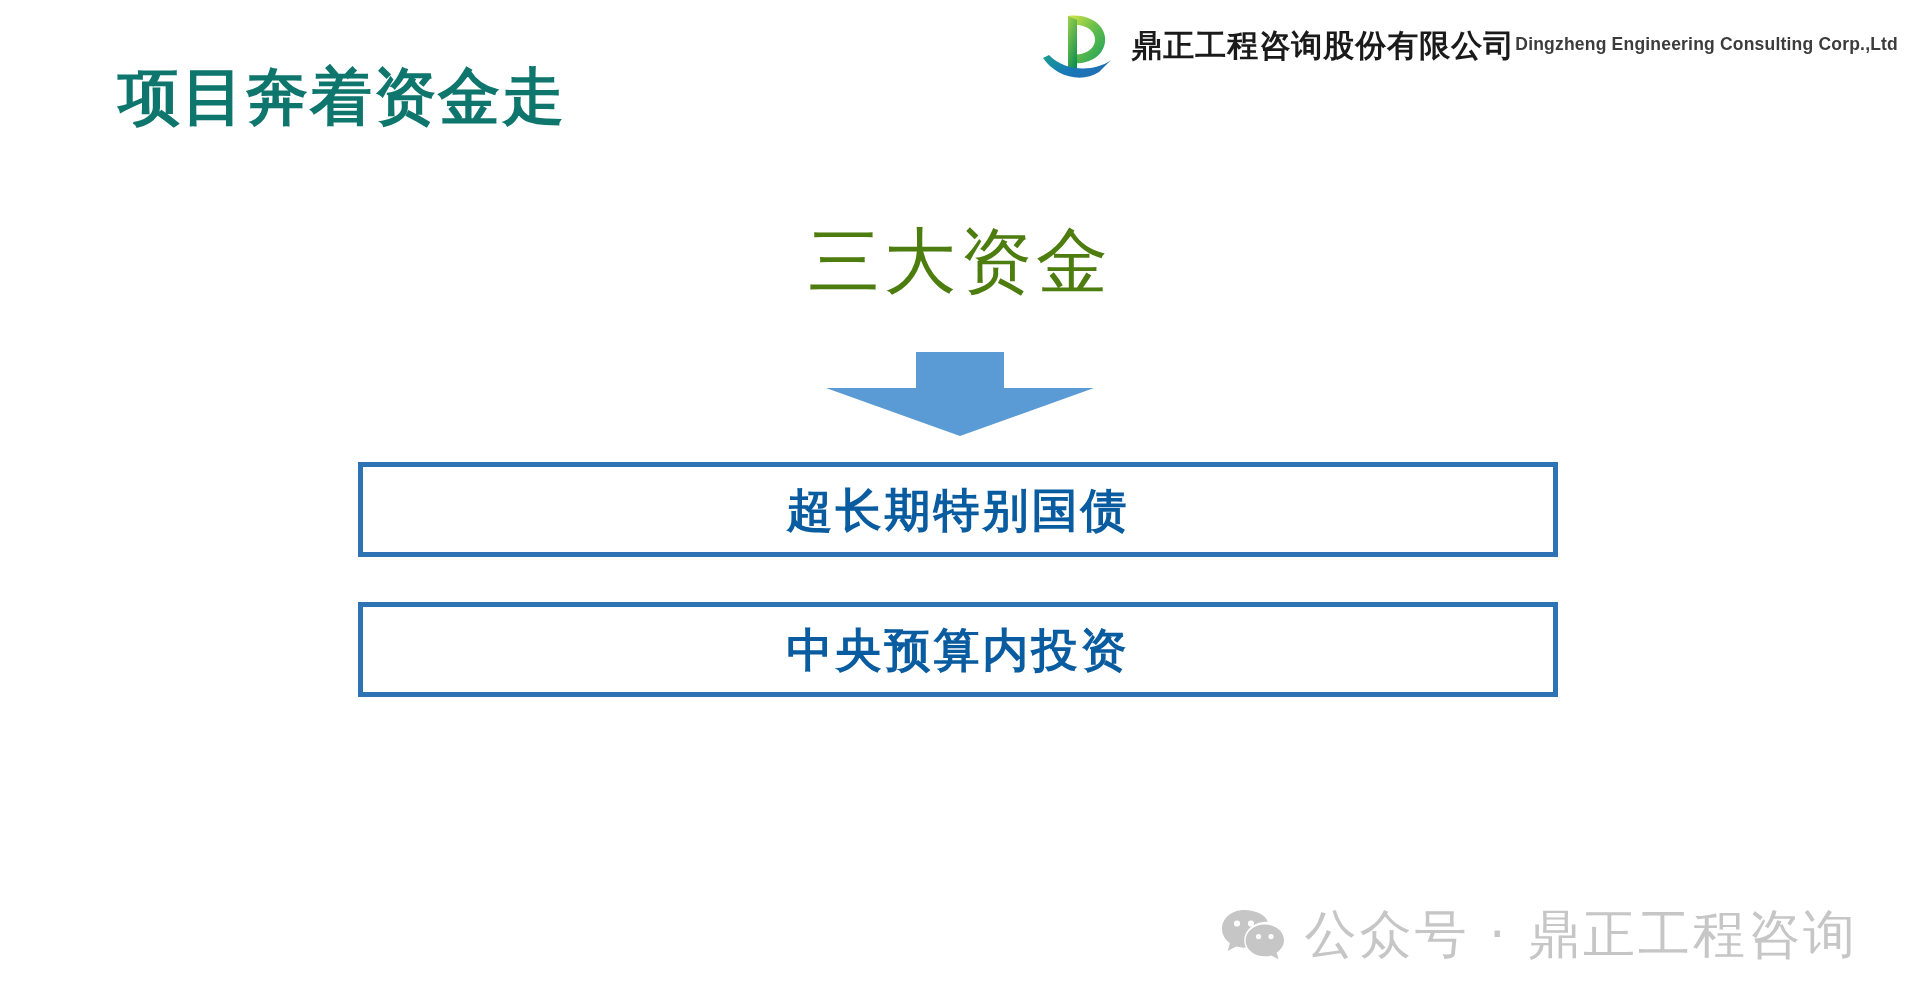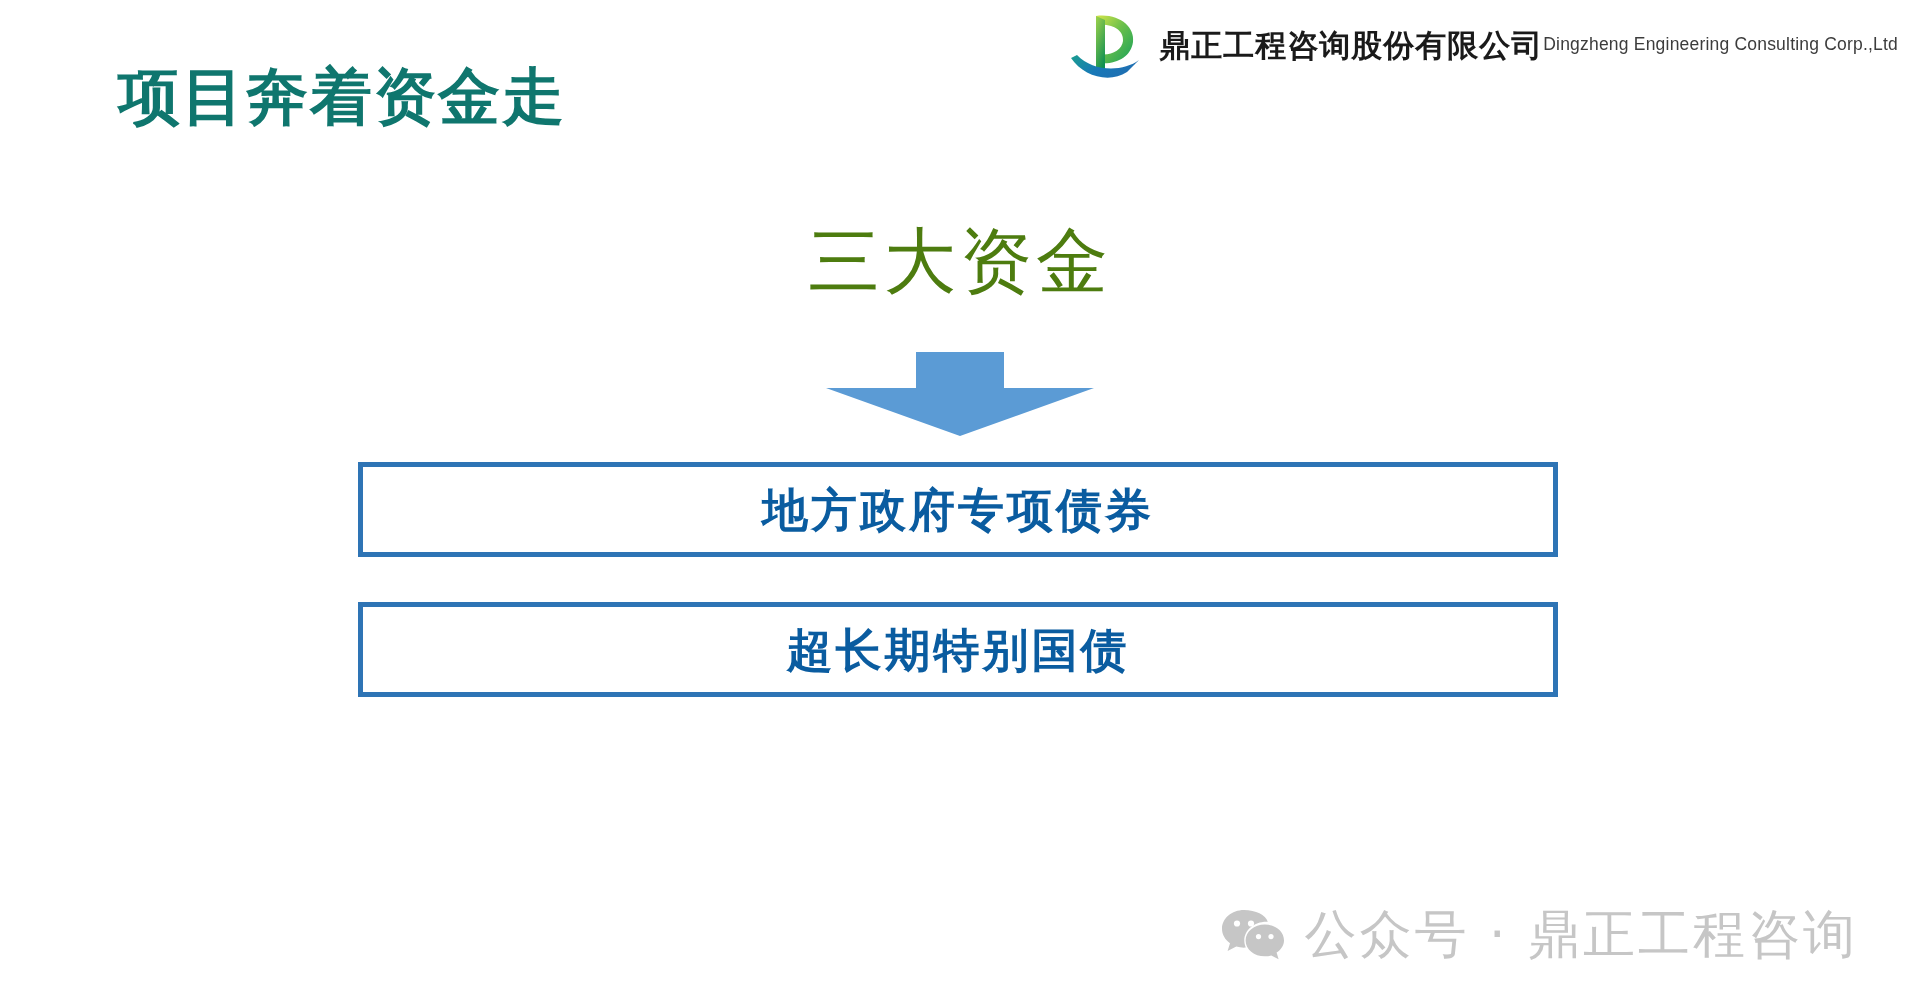--- a/index.html
+++ b/index.html
@@ -40,21 +40,21 @@
     font-size: 31px;
     font-weight: 700;
     color: #1a1a1a;
     letter-spacing: 1px;
     white-space: nowrap;
     font-family: "DejaVu Sans", "Liberation Sans", sans-serif;
   }
   .logo-en {
     margin-top: 6px;
     font-size: 17.5px;
-    font-weight: 400;
+    font-weight: 700;
     color: #3c3c3c;
     letter-spacing: 0.2px;
     white-space: nowrap;
     font-family: "Liberation Sans", "DejaVu Sans", sans-serif;
   }
 
   
   .slide-title {
     position: absolute;
     left: 118px;
@@ -183,24 +183,24 @@
 </div>
 
 <div class="arrow-wrap">
   <svg width="268" height="84" viewBox="0 0 268 84">
     <polygon points="90,0 178,0 178,36 268,36 134,84 0,36 90,36" fill="#5B9BD5"></polygon>
   </svg>
 </div>
 
 <div class="boxes">
   <div class="fund-box">
-    <span class="fund-box-label">地方政府专项债券</span>
+    <span class="fund-box-label">超长期特别国债</span>
   </div>
   <div class="fund-box">
-    <span class="fund-box-label">超长期特别国债</span>
+    <span class="fund-box-label">中央预算内投资</span>
   </div>
 </div>
 
 <div class="watermark">
   <svg class="wechat-icon" width="62" height="52" viewBox="0 0 62 52">
 
     <path d="M22 2 C9.8 2, 0 10.4, 0 20.8 C0 26.6, 3.1 31.8, 8 35.2 L5.6 43 L14.3 38.6 C16.7 39.3, 19.3 39.7, 22 39.7 C22.6 39.7, 23.2 39.7, 23.8 39.6 C22.8 37.4, 22.3 35.1, 22.3 32.6 C22.3 22.1, 32.2 13.7, 44.3 13.7 C44.8 13.7, 45.3 13.7, 45.8 13.8 C43.6 7, 33.8 2, 22 2 Z" fill="#c6c6c6"></path>
     <circle cx="15" cy="15.5" r="3.1" fill="#ffffff"></circle>
     <circle cx="29" cy="15.5" r="3.1" fill="#ffffff"></circle>
 

